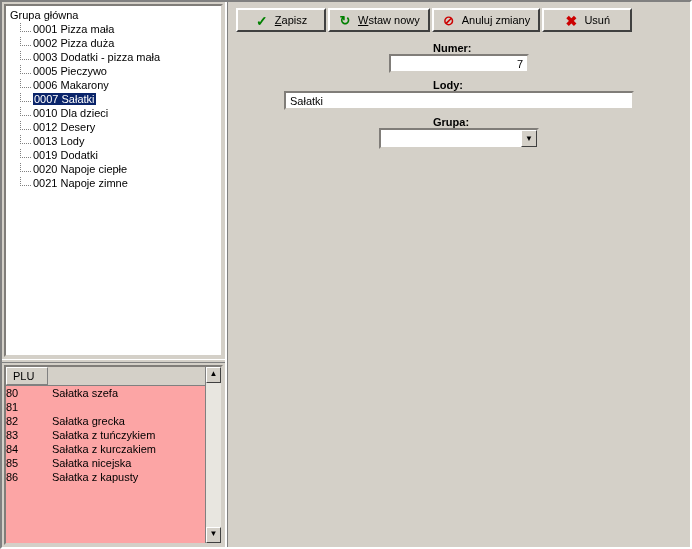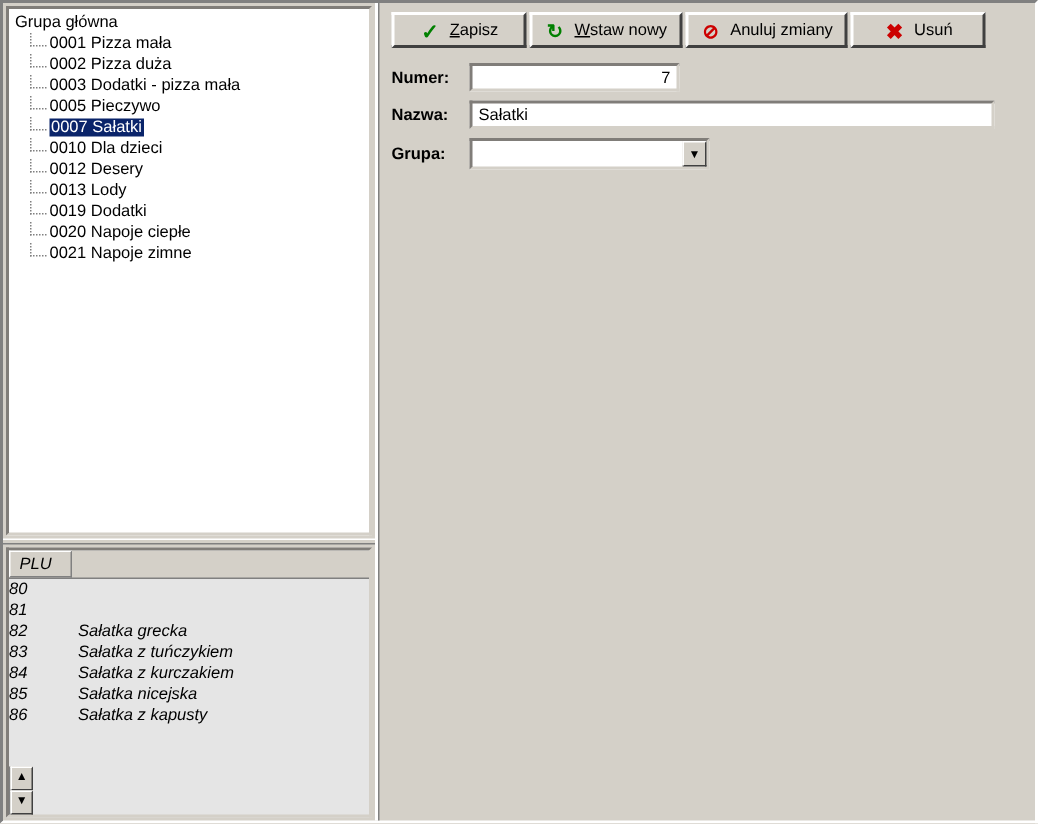--- a/index.html
+++ b/index.html
@@ -13,21 +13,21 @@
     overflow: hidden;
   }
   .main {
     display: flex;
     width: 100%;
     height: 100%;
     border: 2px solid;
     border-color: #808080 #fff #fff #808080;
   }
   .left-col {
-    width: 250px;
+    width: 225px;
     display: flex;
     flex-direction: column;
     border-right: 2px solid;
     border-right-color: #fff;
     position: relative;
   }
   .left-col::after{
     content:"";
     position:absolute;
     right:-2px; top:0; bottom:0;
@@ -73,26 +73,25 @@
     text-align: right;
   }
   .divider-h {
     height: 4px;
     background: #d4d0c8;
     border-top: 1px solid #fff;
     border-bottom: 1px solid #808080;
   }
   .table-panel {
     height: 180px;
-    background: #e5e5e5;
+    background: #fca5a5;
     margin: 2px;
     border: 2px inset #d4d0c8;
     display: flex;
-    flex-direction: column;
-    font-style: italic;
+    flex-direction: row;
   }
   .table-body {
     flex:1;
     overflow:hidden;
   }
   .table-header {
     display: flex;
     background: #d4d0c8;
     border-bottom: 1px solid #808080;
   }
@@ -161,20 +160,21 @@
   .icon { width:14px; height:14px; display:inline-block; }
   .icon-check { color:#008000; font-weight:bold; font-size:14px;}
   .icon-refresh{ color:#008000; font-weight:bold; font-size:13px;}
   .icon-cancel { color:#cc0000; font-weight:bold; font-size:13px;}
   .icon-delete { color:#cc0000; font-weight:bold; font-size:14px;}
 
   .form-row {
     display:flex;
     align-items:center;
     margin-bottom:6px;
+    flex-direction:column;
   }
   .form-label {
     width:52px;
     font-weight:bold;
     text-align:left;
   }
   .text-input {
     border:2px inset #d4d0c8;
     background:#fff;
     height:19px;
@@ -210,40 +210,42 @@
 
   <div class="left-col">
 
     <div class="tree-panel">
       <div class="tree-root">Grupa główna</div>
       <div class="tree-children" id="tree-children">
           <div class="tree-item"><span>0001 Pizza mała</span></div>
           <div class="tree-item"><span>0002 Pizza duża</span></div>
           <div class="tree-item"><span>0003 Dodatki - pizza mała</span></div>
           <div class="tree-item"><span>0005 Pieczywo</span></div>
+          <div class="tree-item"><span>0006 Makarony</span></div>
           <div class="tree-item selected"><span>0007 Sałatki</span></div>
           <div class="tree-item"><span>0010 Dla dzieci</span></div>
           <div class="tree-item"><span>0012 Desery</span></div>
           <div class="tree-item"><span>0013 Lody</span></div>
           <div class="tree-item"><span>0019 Dodatki</span></div>
           <div class="tree-item"><span>0020 Napoje ciepłe</span></div>
           <div class="tree-item"><span>0021 Napoje zimne</span></div>
         </div>
     </div>
 
     <div class="divider-h"></div>
 
     <div class="table-panel">
       <div class="table-body">
         <div class="table-header">
           <div class="th plu">PLU</div>
         </div>
         <div class="table-rows" id="table-rows">
             <div class="tr">
               <div class="td-plu">80</div>
+              <div class="td-nazwa">Sałatka szefa</div>
             </div>
             <div class="tr">
               <div class="td-plu">81</div>
             </div>
             <div class="tr">
               <div class="td-plu">82</div>
               <div class="td-nazwa">Sałatka grecka</div>
             </div>
             <div class="tr">
               <div class="td-plu">83</div>
@@ -292,21 +294,21 @@
         <span>Usuń</span>
       </button>
     </div>
 
     <div class="form-row">
       <div class="form-label">Numer:</div>
       <input class="text-input numer-input" value="7" style="">
     </div>
 
     <div class="form-row">
-      <div class="form-label">Nazwa:</div>
+      <div class="form-label">Lody:</div>
       <input class="text-input nazwa-input" value="Sałatki" style="">
     </div>
 
     <div class="form-row grupa-row">
       <div class="form-label">Grupa:</div>
       <div class="combo">
         <div class="combo-text"></div>
         <div class="combo-btn">▼</div>
       </div>
     </div>

